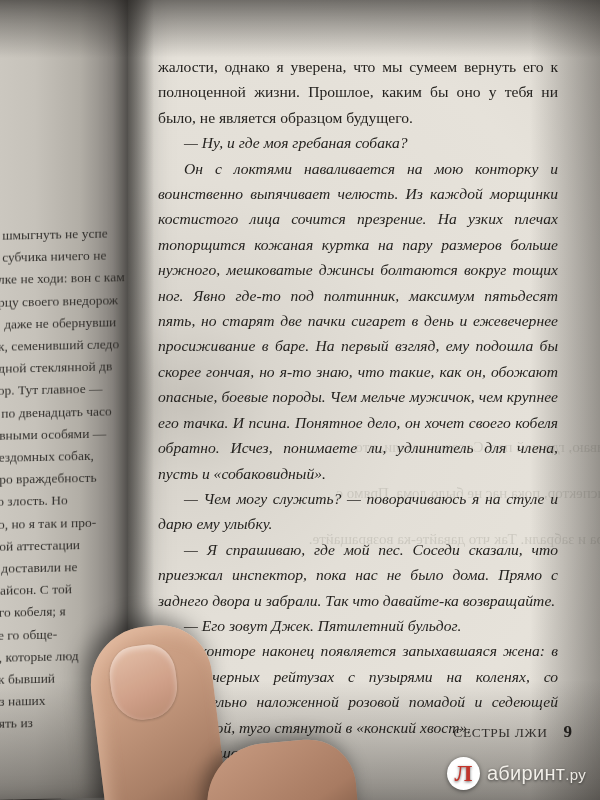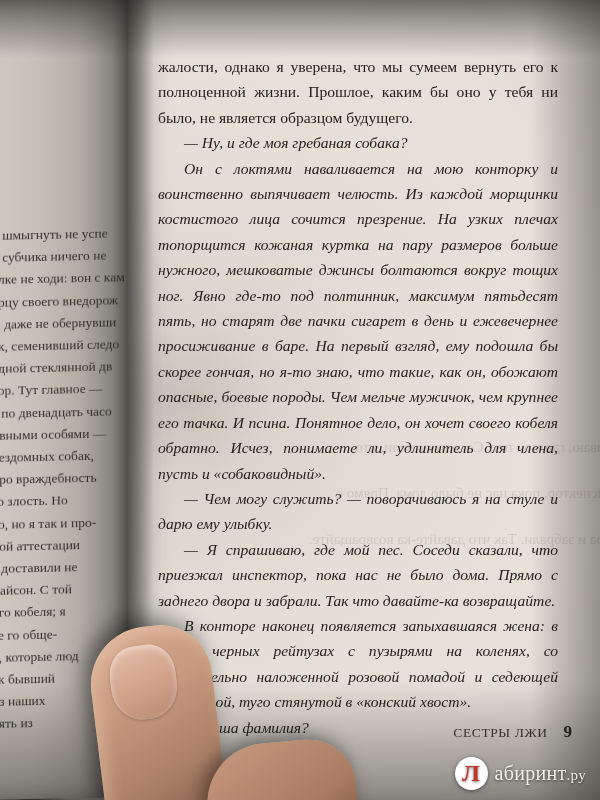--- a/index.html
+++ b/index.html
@@ -197,21 +197,21 @@
     color: #c2352c;
     font-family: "Liberation Serif", serif;
     font-size: 24px;
     font-weight: bold;
     display: flex;
     align-items: center;
     justify-content: center;
     box-shadow: 0 1px 4px rgba(0,0,0,0.5);
   }
   .wm-text {
-    font-family: Liberation Serif, serif;
+    font-family: Liberation Sans, sans-serif;
     font-size: 20px;
     letter-spacing: 0.3px;
   }
   .wm-text .ru { font-size: 15px; opacity: 0.95; }
 </style>
 </head>
 <body>
 
 <div id="page">
 
@@ -250,20 +250,21 @@
     <div class="showthrough">
       <span>— Я спрашиваю, где мой пес. Соседи сказали, что приезжал инспектор, пока нас не было дома. Прямо с заднего двора и забрали. Так что давайте-ка возвращайте.</span>
     </div>
 
     <div class="column">
       <p>жалости, однако я уверена, что мы сумеем вернуть его к полноценной жизни. Прошлое, каким бы оно у тебя ни было, не является образцом будущего.</p>
       <p class="ind">— Ну, и где моя гребаная собака?</p>
       <p class="ind">Он с локтями наваливается на мою конторку и воинственно выпячивает челюсть. Из каждой морщинки костистого лица сочится презрение. На узких плечах топорщится кожаная куртка на пару размеров больше нужного, мешковатые джинсы болтаются вокруг тощих ног. Явно где-то под полтинник, максимум пятьдесят пять, но старят две пачки сигарет в день и ежевечернее просиживание в баре. На первый взгляд, ему подошла бы скорее гончая, но я-то знаю, что такие, как он, обожают опасные, боевые породы. Чем мельче мужичок, чем крупнее его тачка. И псина. Понятное дело, он хочет своего кобеля обратно. Исчез, понимаете ли, удлинитель для члена, пусть и «собаковидный».</p>
       <p class="ind">— Чем могу служить? — поворачиваюсь я на стуле и дарю ему улыбку.</p>
       <p class="ind">— Я спрашиваю, где мой пес. Соседи сказали, что приезжал инспектор, пока нас не было дома. Прямо с заднего двора и забрали. Так что давайте-ка возвращайте.</p>
+      <p class="ind">— Его зовут Джек. Пятилетний бульдог.</p>
       <p class="ind">В конторе наконец появляется запыхавшаяся жена: в очках, черных рейтузах с пузырями на коленях, со старательно наложенной розовой помадой и седеющей шевелюрой, туго стянутой в «конский хвост».</p>
       <p class="ind">— Ваша фамилия?</p>
     </div>
 
     <div class="footer">
       <span class="title">СЕСТРЫ ЛЖИ</span>
       <span class="pageno">9</span>
     </div>
   </div>
 

